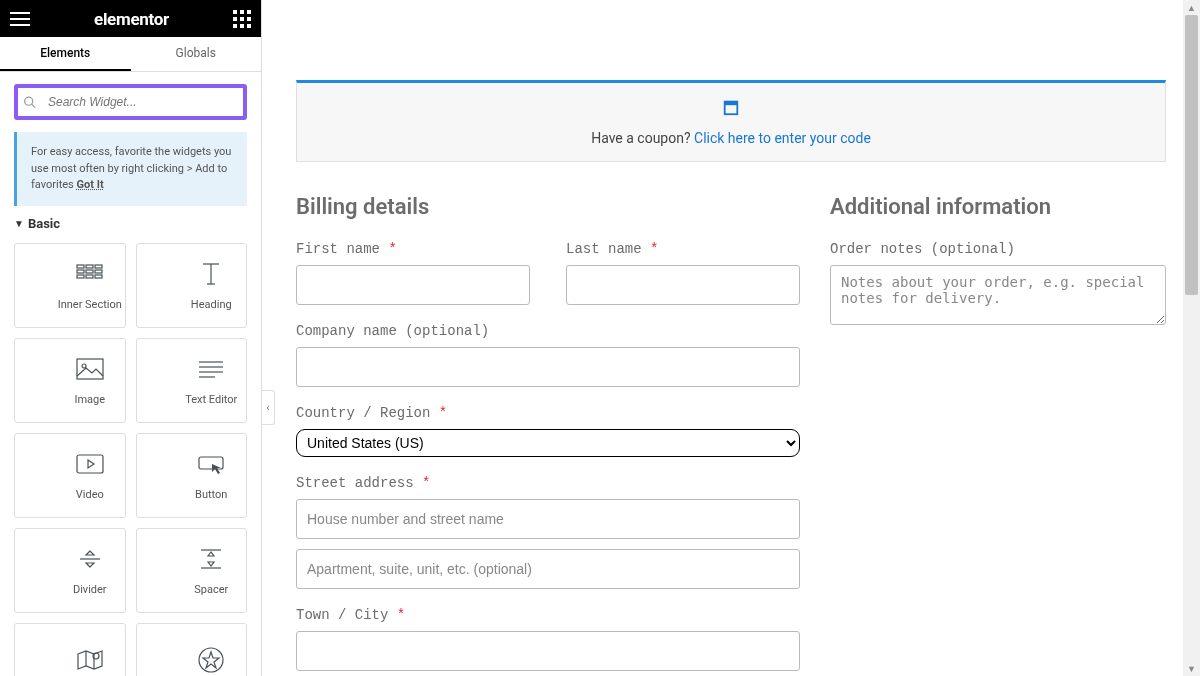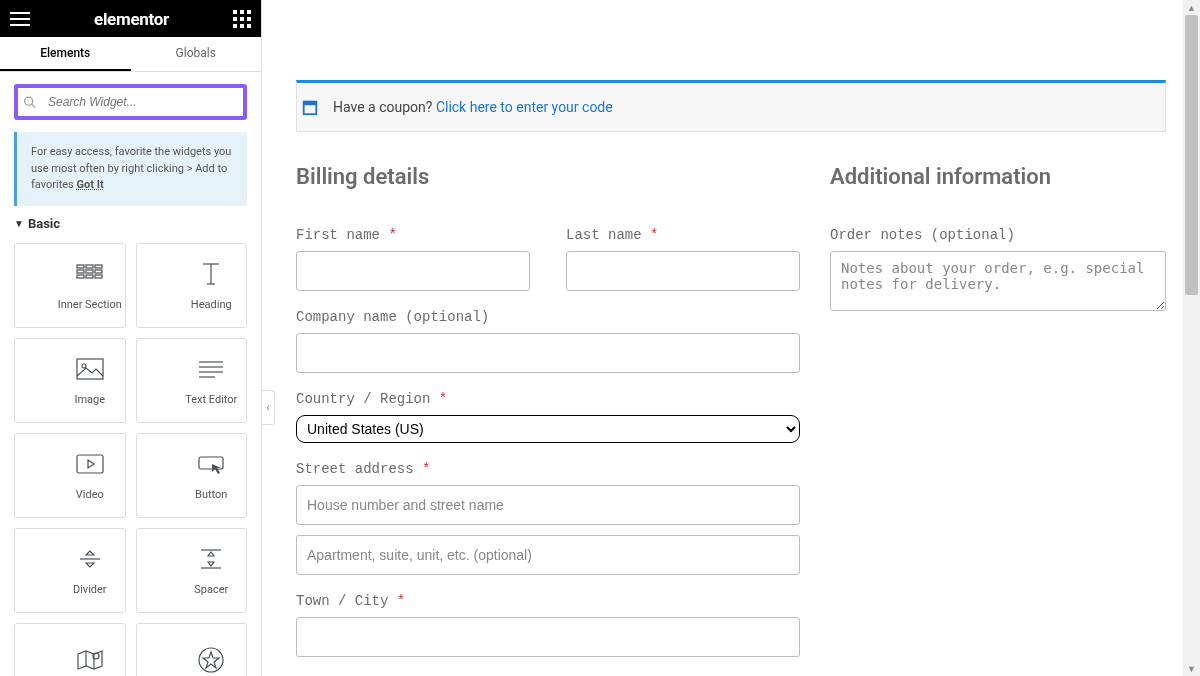--- a/index.html
+++ b/index.html
@@ -36,30 +36,30 @@
 .widget .wlabel { font-size: 11px; color: #555; }
 .wicon svg { stroke: #495157; fill: none; stroke-width: 1.2; }
 
 
 .collapse-tab { position: absolute; left: 262px; top: 390px; width: 13px; height: 35px; background: #fff; border: 1px solid #ddd; border-left: none; border-radius: 0 3px 3px 0; display: flex; align-items: center; justify-content: center; cursor: pointer; z-index: 5; font-size: 10px; color: #666; }
 
 
 .main { flex: 1; overflow-y: auto; padding: 0 34px 30px 34px; position: relative; }
 .main-inner { padding-top: 80px; }
 
-.coupon-box { border: 1px solid #e0e0e0; border-top: 3px solid #1e88e5; background: #f7f7f7; padding: 15px 4px; margin-bottom: 32px; display: flex; align-items: center; gap: 14px; font-size: 14px; color: #444; }
+.coupon-box { border: 1px solid #e0e0e0; border-top: 3px solid #1e88e5; background: #f7f7f7; padding: 15px 4px; margin-bottom: 32px; display: flex; align-items: center; gap: 14px; font-size: 14px; color: #444; flex-direction: column; }
 .coupon-icon { width: 18px; height: 18px; }
 .coupon-icon svg { stroke: #1976d2; fill: none; stroke-width: 2; }
 .coupon-link { color: #1976d2; cursor: pointer; }
 
 .main-cols { display: flex; gap: 30px; }
 .col-bill { flex: 1 1 60%; }
 .col-add  { flex: 1 1 40%; }
 
-.h3 { font-size: 22px; font-weight: 600; color: #6c6c6c; margin-bottom: 38px; }
+.h3 { font-size: 22px; font-weight: 600; color: #6c6c6c; margin-bottom: 22px; }
 
 .fieldrow { display: flex; gap: 36px; }
 .fieldrow .field { flex: 1; }
 .field { margin-bottom: 18px; }
 .flabel { display: block; font-size: 14px; color: #6c6c6c; font-weight: 500; margin-bottom: 8px; font-family: Liberation Mono, monospace; }
 .req { color: #e02424; }
 .finput { width: 100%; border: 1px solid #bbb; border-radius: 3px; height: 40px; padding: 0 10px; font-size: 14px; }
 .finput::placeholder { color: #888; }
 .ftextarea { width: 100%; border: 1px solid #bbb; border-radius: 3px; height: 60px; padding: 8px 10px; font-size: 14px; resize: both; }
 .ftextarea::placeholder { color: #888; }

